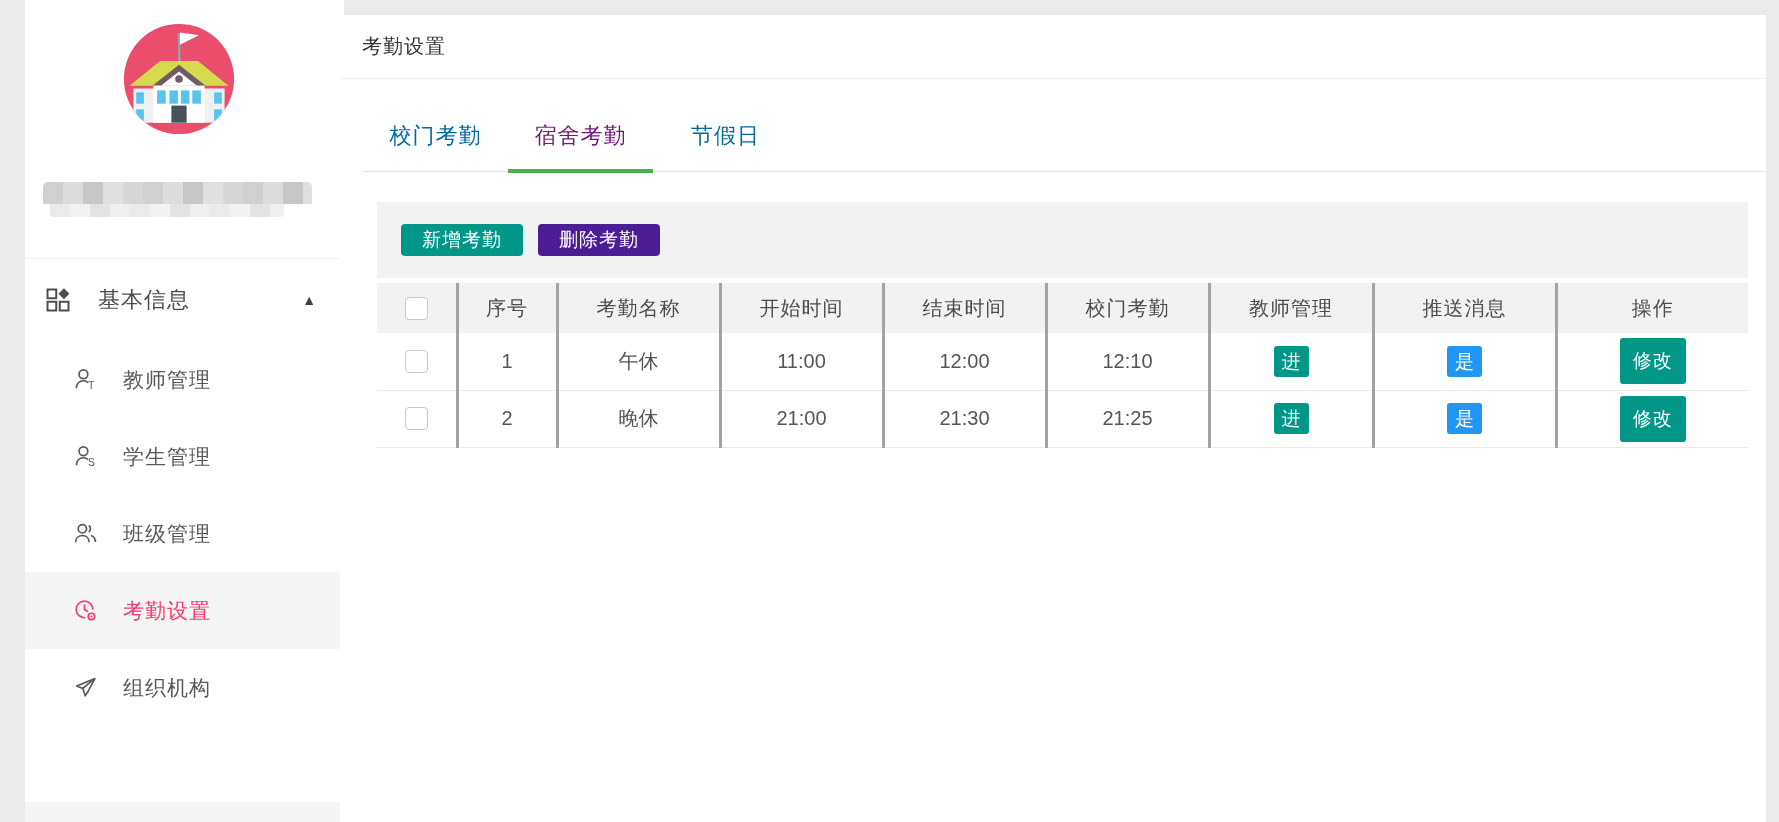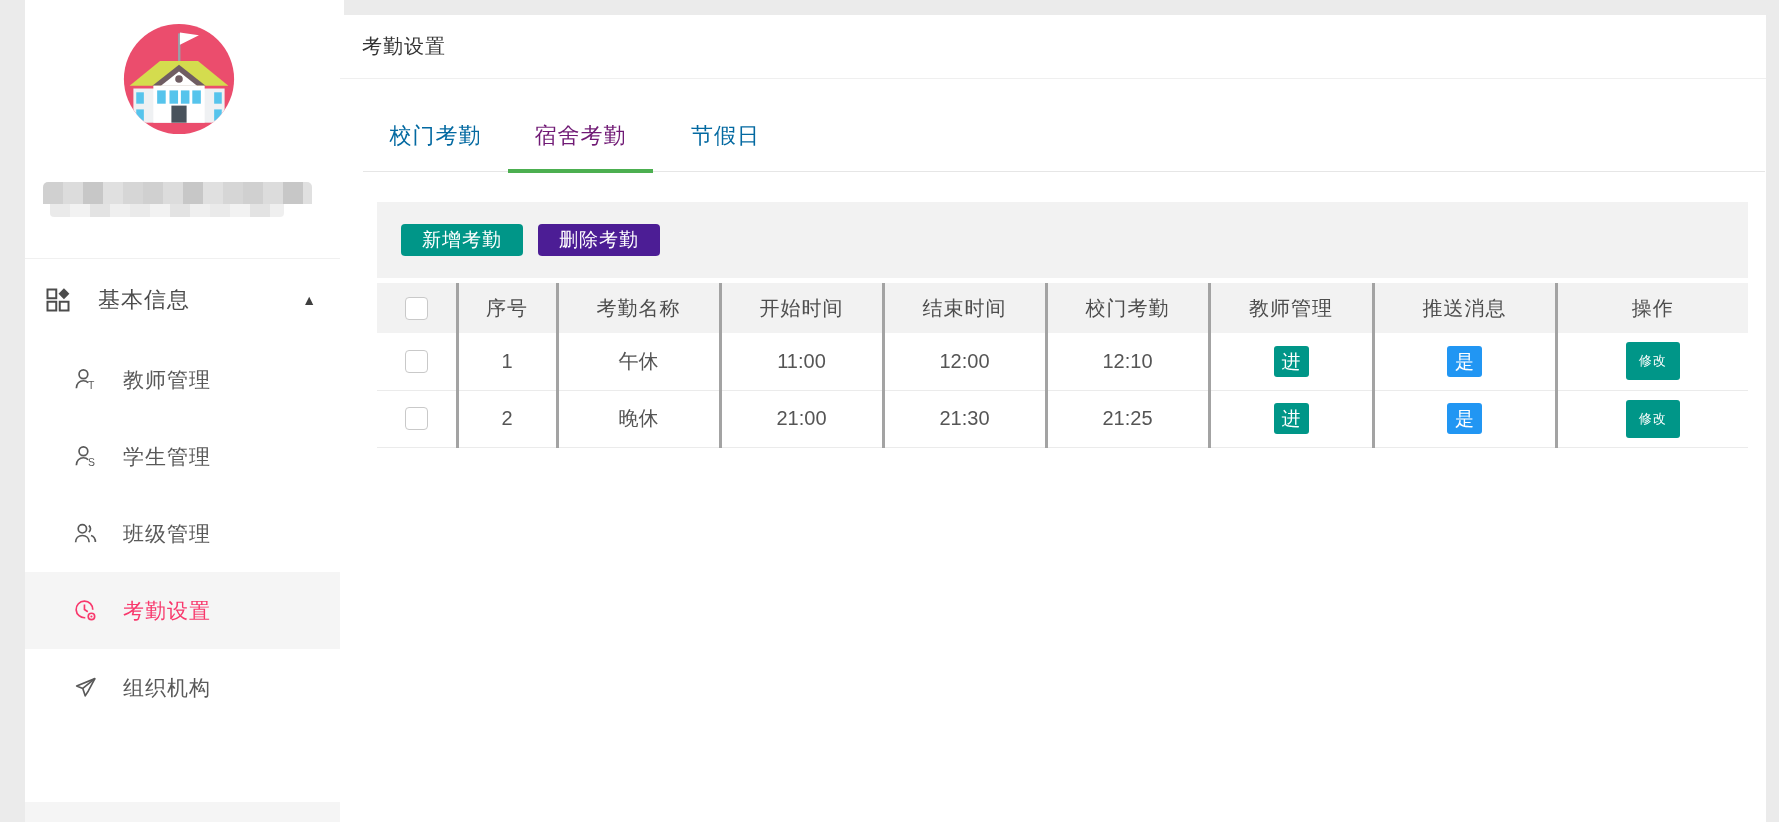--- a/index.html
+++ b/index.html
@@ -52,21 +52,21 @@
     text-align:center; letter-spacing:1px; }
   tbody td { height:57px; background:#fff; text-align:center; font-size:20px; color:#555;
     border-bottom:1px solid #ebebeb; }
   th + th, td + td { border-left:3px solid #a3a3a3; }
 
   .cb { width:23px; height:23px; border:1px solid #c9c9c9; border-radius:4px; background:#fff;
     margin:0 auto; cursor:pointer; }
   .badge { display:inline-block; color:#fff; font-size:19px; line-height:1; padding:6px 8px; border-radius:3px; }
   .badge-enter { background:#009688; }
   .badge-yes { background:#2196f3; }
-  .btn-edit { background:#009688; color:#fff; border:none; border-radius:3px; font-size:13px;
+  .btn-edit { background:#009688; color:#fff; border:none; border-radius:3px; font-size:19px;
     padding:10px 13px; cursor:pointer; letter-spacing:1px; font-family:inherit; }
 </style>
 </head>
 <body>
 
 <div class="page">
 
   <aside class="sidebar">
 
     <div class="logo-wrap">

